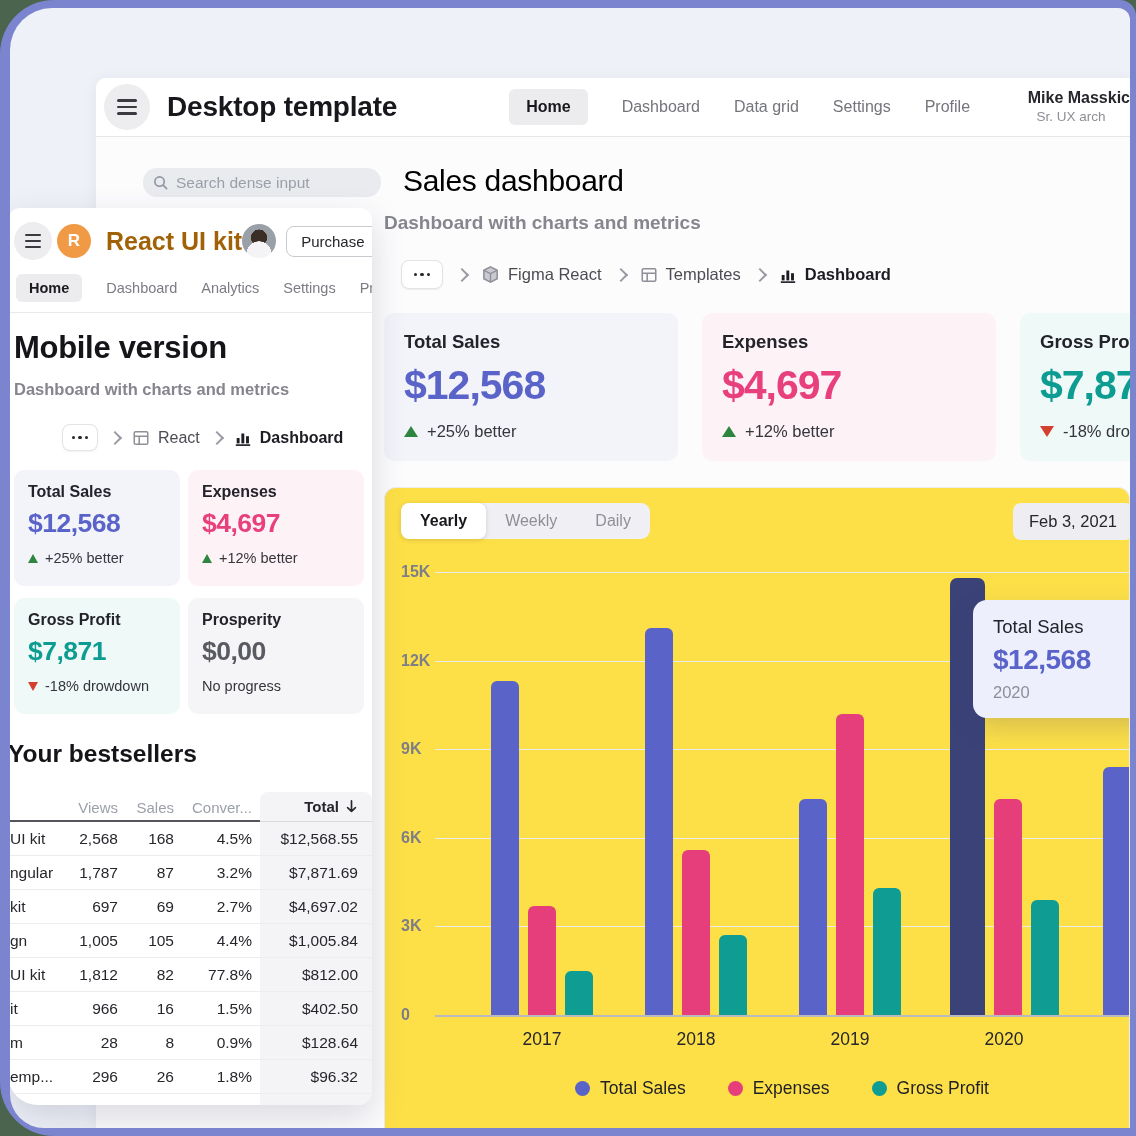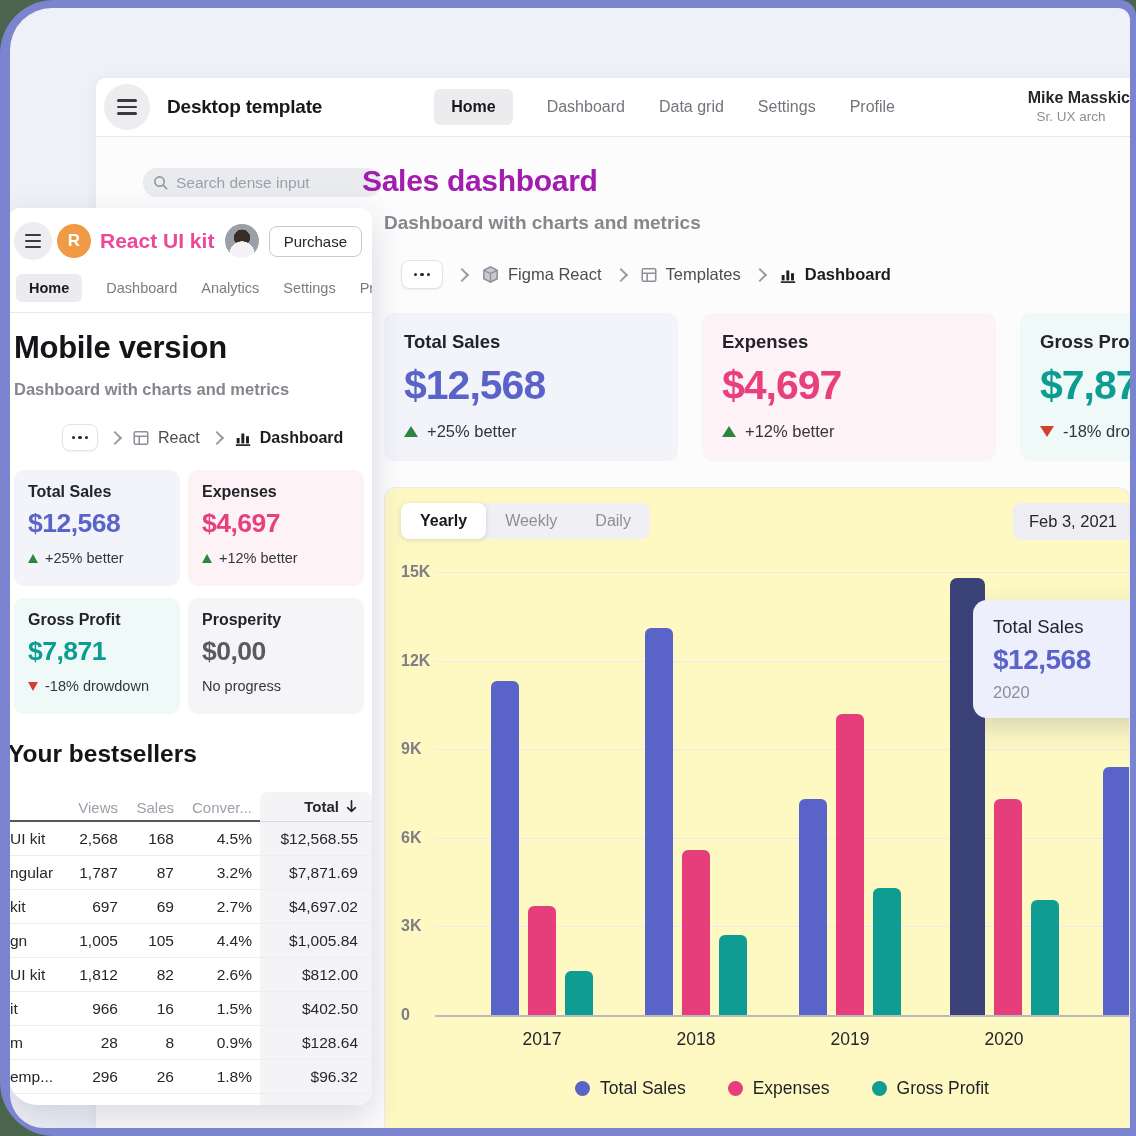--- a/index.html
+++ b/index.html
@@ -15,35 +15,35 @@
 
   
   .window{position:absolute;left:86px;top:70px;right:0;bottom:0;background:#fcfcfd;
     border-radius:10px 0 0 0;box-shadow:0 2px 14px rgba(40,40,70,.07);z-index:1;}
   .win-header{position:absolute;left:0;top:0;right:0;height:58px;background:#fff;
     border-bottom:1px solid #e7e7eb;border-radius:10px 0 0 0;display:flex;align-items:center;}
   .round-btn{border-radius:50%;background:#ededef;display:flex;flex-direction:column;
     align-items:center;justify-content:center;gap:4px;cursor:pointer;flex:none;}
   .hamb{width:46px;height:46px;margin-left:8px;}
   .hamb i{display:block;width:20px;height:2.5px;background:#3a3a40;border-radius:2px;}
-  .dt-title{font-size:19px;font-weight:800;color:#17171c;margin-left:17px;letter-spacing:-.2px;white-space:nowrap;}
+  .dt-title{font-size:28px;font-weight:800;color:#17171c;margin-left:17px;letter-spacing:-.2px;white-space:nowrap;}
   .dt-tabs{display:flex;align-items:center;gap:34px;margin-left:112px;white-space:nowrap;}
   .dt-tab{font-size:16px;color:#74747c;cursor:pointer;}
   .dt-tab.active{background:#ececee;padding:9px 17px;border-radius:6px;color:#17171c;font-weight:600;}
   .user-block{margin-left:auto;text-align:right;white-space:nowrap;overflow:hidden;width:118px;flex:none;}
   .user-name{font-size:16px;font-weight:600;color:#26262c;line-height:1.25;}
   .user-role{font-size:13.5px;color:#8d8d95;line-height:1.3;text-align:center;}
 
   .search-field{position:absolute;left:133px;top:160px;width:218px;height:29px;background:#e9ebef;
     border-radius:14px;display:flex;align-items:center;gap:8px;padding:0 10px;z-index:2;cursor:text;}
   .search-field span{color:#9ba0a8;font-size:15.5px;}
   .icon{display:inline-flex;flex:none;}
 
   
-  .sales-title{position:absolute;left:352px;top:156px;font-size:30px;font-weight:700;color:#a21caf;z-index:2;letter-spacing:-.3px;}
+  .sales-title{position:absolute;left:393px;top:156px;font-size:30px;font-weight:400;color:#000000;z-index:2;letter-spacing:-.3px;}
   .sales-sub{position:absolute;left:374px;top:204px;font-size:19px;font-weight:600;color:#86868e;z-index:2;}
   .crumbs{display:flex;align-items:center;gap:13px;z-index:2;}
   .crumbs.right{position:absolute;left:374px;top:252px;padding-left:17px;}
   .crumb-chip{background:#fff;border:1px solid #e3e3e8;border-radius:8px;box-shadow:0 1px 2px rgba(0,0,0,.06);
     display:flex;align-items:center;justify-content:center;gap:3px;cursor:pointer;}
   .crumb-chip.lg{width:40px;height:27px;}
   .crumb-chip.sm{width:34px;height:25px;}
   .crumb-chip i{width:3.5px;height:3.5px;background:#26262c;border-radius:50%;display:block;}
   .chev{width:8px;height:8px;border-right:2px solid #9a9aa4;border-top:2px solid #9a9aa4;
     transform:rotate(45deg);flex:none;margin:0 1px;}
@@ -53,21 +53,21 @@
 
   .stat-card{position:absolute;top:305px;width:294px;height:148px;border-radius:10px;padding:18px 20px;
     box-sizing:border-box;z-index:2;}
   .stat-card .s-label{font-size:18.5px;font-weight:600;color:#23232a;}
   .stat-card .s-value{font-size:41px;font-weight:800;letter-spacing:-1px;margin-top:9px;}
   .trend{display:flex;align-items:center;gap:9px;margin-top:13px;font-size:16.5px;color:#35353c;}
   .tri-up{width:0;height:0;border-left:7px solid transparent;border-right:7px solid transparent;border-bottom:11px solid #2e8540;}
   .tri-down{width:0;height:0;border-left:7px solid transparent;border-right:7px solid transparent;border-top:11px solid #d3402f;}
 
   
-  .chart-card{position:absolute;left:374px;top:479px;right:0;bottom:0;background:#fef9c3;
+  .chart-card{position:absolute;left:374px;top:479px;right:0;bottom:0;background:#fde047;
     border:1px solid #ebebf0;border-bottom:none;border-radius:12px 12px 0 0;z-index:2;overflow:hidden;box-sizing:border-box;}
   .seg{position:absolute;left:16px;top:15px;display:inline-flex;background:#f0f0f4;border-radius:9px;}
   .seg-tab{padding:9px 19px;font-size:16px;color:#8e8e96;cursor:pointer;border-radius:8px;white-space:nowrap;}
   .seg-tab.active{background:#fff;color:#17171c;font-weight:600;box-shadow:0 1px 5px rgba(20,20,40,.16);}
   .date-chip{position:absolute;right:-4px;top:15px;background:#eeeef2;border-radius:8px;padding:9px 16px;
     font-size:16.5px;color:#26262c;cursor:pointer;white-space:nowrap;}
   .gridline{position:absolute;left:50px;right:0;height:1px;background:#ebebee;}
   .gridline.base{background:#b9b9bf;height:1.5px;}
   .ytick{position:absolute;left:16px;font-size:16px;color:#7e7e86;font-weight:bold;}
   .bars-row{position:absolute;left:50px;right:0;top:84px;height:443px;display:flex;padding-left:30px;}
@@ -88,21 +88,21 @@
   .tt-year{font-size:16.5px;color:#8e8e98;margin-top:7px;}
 
   
   .mobile{position:absolute;left:-2px;top:200px;width:364px;height:897px;background:#fff;
     border-radius:12px 12px 14px 30px;box-shadow:0 12px 34px rgba(50,50,85,.17);z-index:6;overflow:hidden;}
   .m-head{position:absolute;left:0;top:10px;right:0;height:46px;display:flex;align-items:center;padding:0 10px 0 6px;}
   .m-burger{width:38px;height:38px;}
   .m-burger i{display:block;width:16px;height:2.2px;background:#3a3a40;border-radius:2px;}
   .m-logo{width:34px;height:34px;border-radius:50%;background:#f09a45;color:#fff;display:flex;align-items:center;
     justify-content:center;font-size:17px;font-weight:800;margin-left:5px;flex:none;}
-  .m-brand{font-size:21px;font-weight:800;color:#ec4899;margin-left:9px;white-space:nowrap;}
+  .m-brand{font-size:25px;font-weight:800;color:#a16207;margin-left:15px;white-space:nowrap;}
   .m-avatar{width:34px;height:34px;border-radius:50%;margin-left:auto;flex:none;cursor:pointer;
     background:
       radial-gradient(circle at 50% 88%, #f4f4f6 0 36%, rgba(0,0,0,0) 37%),
       radial-gradient(circle at 50% 40%, #3a2e26 0 30%, rgba(0,0,0,0) 31%),
       #9aa0a8;}
   .m-purchase{margin-left:10px;background:#fff;border:1px solid #c9c9d0;border-radius:8px;padding:6px 14px;
     font-size:15px;color:#26262c;cursor:pointer;white-space:nowrap;}
   .m-tabs{position:absolute;left:8px;top:66px;right:0;display:flex;gap:24px;align-items:center;
     white-space:nowrap;overflow:hidden;}
   .m-tab{font-size:14.5px;color:#7b7b84;cursor:pointer;}
@@ -435,21 +435,21 @@
             <div class="t-cell c-name">gn</div>
             <div class="t-cell c-views">1,005</div>
             <div class="t-cell c-sales">105</div>
             <div class="t-cell c-conv">4.4%</div>
             <div class="t-cell c-total">$1,005.84</div>
           </div>
           <div class="t-row">
             <div class="t-cell c-name">UI kit</div>
             <div class="t-cell c-views">1,812</div>
             <div class="t-cell c-sales">82</div>
-            <div class="t-cell c-conv">2.6%</div>
+            <div class="t-cell c-conv">77.8%</div>
             <div class="t-cell c-total">$812.00</div>
           </div>
           <div class="t-row">
             <div class="t-cell c-name">it</div>
             <div class="t-cell c-views">966</div>
             <div class="t-cell c-sales">16</div>
             <div class="t-cell c-conv">1.5%</div>
             <div class="t-cell c-total">$402.50</div>
           </div>
           <div class="t-row">

